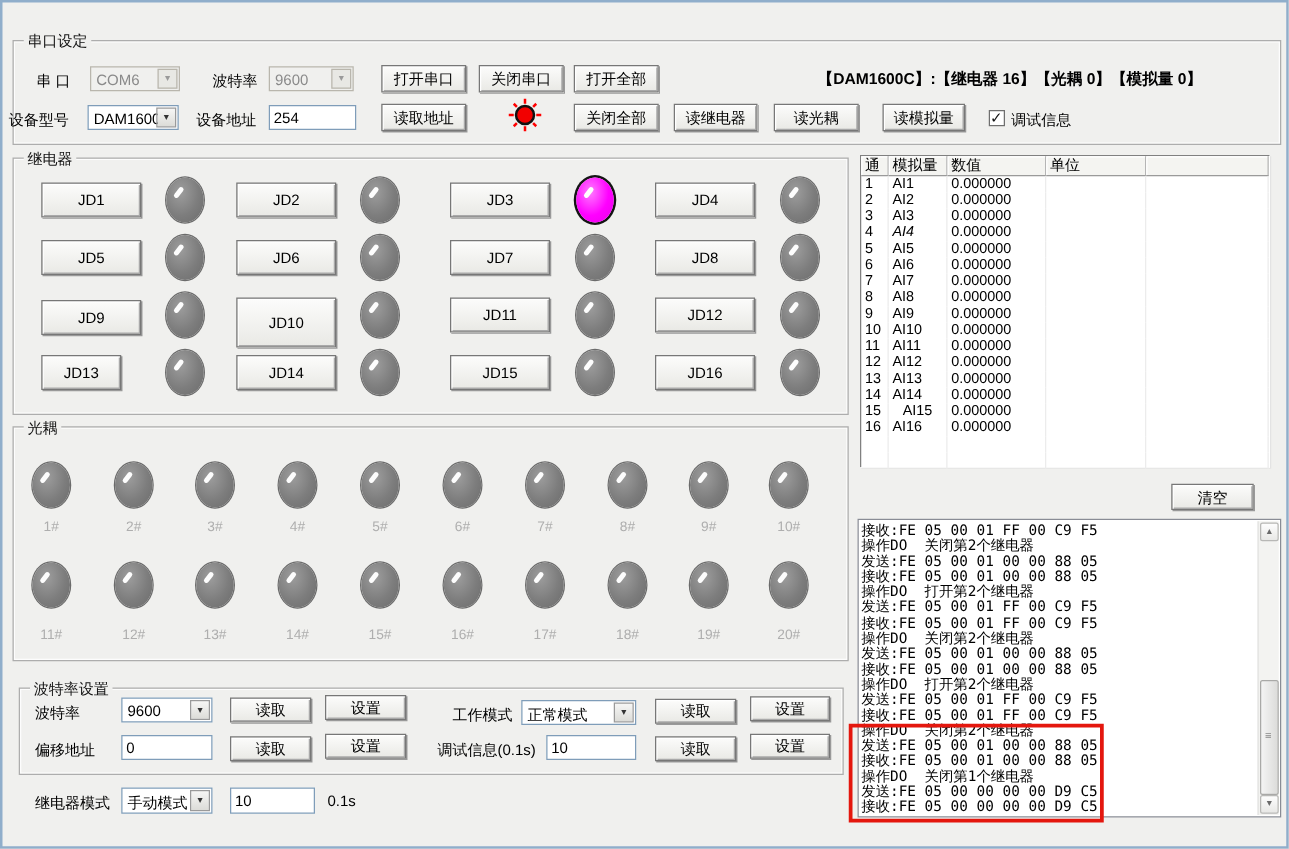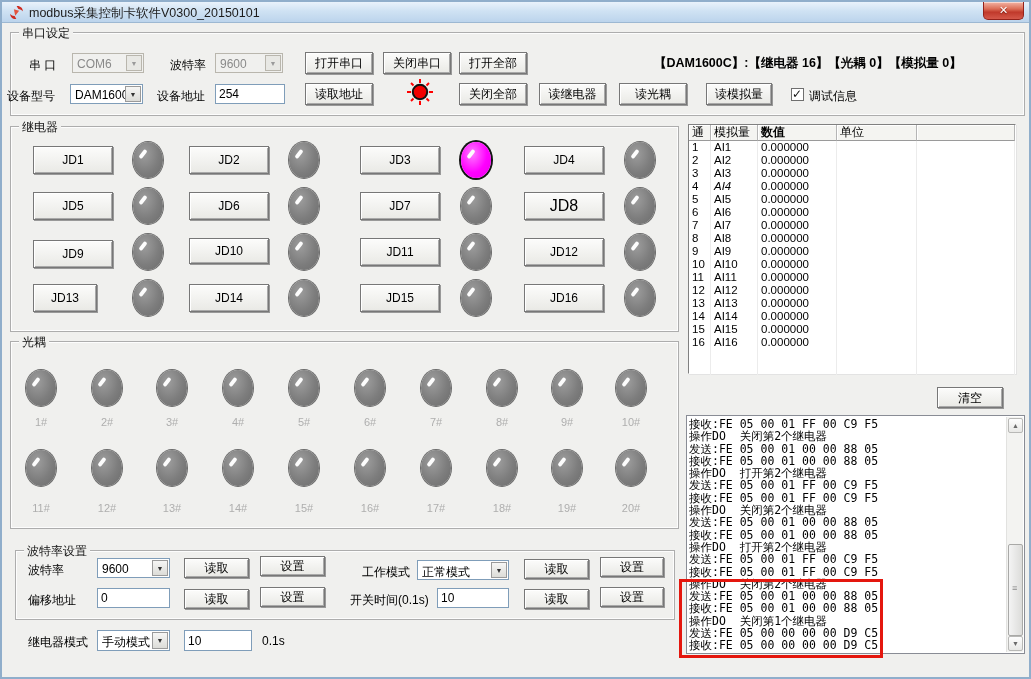--- a/index.html
+++ b/index.html
@@ -72,29 +72,20 @@
   .status-panel{position:absolute;top:2px;bottom:2px;border:1px solid;border-color:#e7e7e4 #fdfdfd #fdfdfd #d0d0cc;
     font-size:12px;color:#000;padding:3px 4px 0 4px;white-space:nowrap;overflow:hidden;}
   .sp1{left:2px;width:513px;} .sp2{left:517px;width:355px;} .sp3{left:874px;width:153px;}
   .device-info{position:absolute;left:652px;top:53px;width:378px;font-size:12.5px;font-weight:bold;color:#000;white-space:nowrap;}
 </style>
 </head>
 <body>
 
 <div class="window">
 
-  <div class="titlebar">
-    <svg class="title-icon" viewBox="0 0 16 16">
-      <path d="M8.2 1.2c3.8-.4 6.6 2.2 6.6 5.6 0 0-1.8-2.6-4.8-2.6l-1.8-3z" fill="#cf2b20"></path>
-      <path d="M7.8 14.8C4 15.2 1.2 12.6 1.2 9.2c0 0 1.8 2.6 4.8 2.6l1.8 3z" fill="#cf2b20"></path>
-      <path d="M5.2 4.6l5.6 1.4-4.2 5.4-1.4-6.8z" fill="#e2543f"></path>
-    </svg>
-    <span class="title-text">modbus采集控制卡软件V0300_20150101</span>
-    <div class="close-btn"></div>
-  </div>
 
   <div class="groupbox" style="left:8px;top:30px;width:1015px;height:84px;">
     <span class="legend">串口设定</span>
   </div>
   <span class="lbl" style="left:27px;top:55px;">串  口</span>
   <div class="combo disabled" style="left:70px;top:51px;width:72px;height:20px;">
     <span class="val">COM6</span>
     <span class="arrow">▼</span>
   </div>
   <span class="lbl" style="left:168px;top:55px;">波特率</span>
@@ -147,25 +138,25 @@
         <button class="btn" style="left: 349px; top: 19px; width: 80px; height: 28px; font-size: 12px;">JD3</button>
         <div class="led on" style="left: 450px; top: 15px;"></div>
         <button class="btn" style="left: 513px; top: 19px; width: 80px; height: 28px; font-size: 12px;">JD4</button>
         <div class="led" style="left: 614px; top: 15px;"></div>
         <button class="btn" style="left: 22px; top: 65px; width: 80px; height: 28px; font-size: 12px;">JD5</button>
         <div class="led" style="left: 122px; top: 61px;"></div>
         <button class="btn" style="left: 178px; top: 65px; width: 80px; height: 28px; font-size: 12px;">JD6</button>
         <div class="led" style="left: 278px; top: 61px;"></div>
         <button class="btn" style="left: 349px; top: 65px; width: 80px; height: 28px; font-size: 12px;">JD7</button>
         <div class="led" style="left: 450px; top: 61px;"></div>
-        <button class="btn" style="left: 513px; top: 65px; width: 80px; height: 28px; font-size: 16px;">JD8</button>
+        <button class="btn" style="left: 513px; top: 65px; width: 80px; height: 28px; font-size: 12px;">JD8</button>
         <div class="led" style="left: 614px; top: 61px;"></div>
         <button class="btn" style="left: 22px; top: 113px; width: 80px; height: 28px; font-size: 12px;">JD9</button>
         <div class="led" style="left: 122px; top: 107px;"></div>
-        <button class="btn" style="left: 178px; top: 111px; width: 80px; height: 26px; font-size: 12px;">JD10</button>
+        <button class="btn" style="left: 178px; top: 111px; width: 80px; height: 40px; font-size: 12px;">JD10</button>
         <div class="led" style="left: 278px; top: 107px;"></div>
         <button class="btn" style="left: 349px; top: 111px; width: 80px; height: 28px; font-size: 12px;">JD11</button>
         <div class="led" style="left: 450px; top: 107px;"></div>
         <button class="btn" style="left: 513px; top: 111px; width: 80px; height: 28px; font-size: 12px;">JD12</button>
         <div class="led" style="left: 614px; top: 107px;"></div>
         <button class="btn" style="left: 22px; top: 157px; width: 64px; height: 28px; font-size: 12px;">JD13</button>
         <div class="led" style="left: 122px; top: 153px;"></div>
         <button class="btn" style="left: 178px; top: 157px; width: 80px; height: 28px; font-size: 12px;">JD14</button>
         <div class="led" style="left: 278px; top: 153px;"></div>
         <button class="btn" style="left: 349px; top: 157px; width: 80px; height: 28px; font-size: 12px;">JD15</button>
@@ -218,21 +209,21 @@
         <div class="led-label" style="left: 536px; top: 160px;">19#</div>
         <div class="led" style="left: 605px; top: 108px;"></div>
         <div class="led-label" style="left: 600px; top: 160px;">20#</div>
       </div>
   </div>
 
   <div class="table" id="analog-table">
       <div class="thead">
         <div class="th" style="width: 22px;">通</div>
         <div class="th" style="width: 47px;">模拟量</div>
-        <div class="th" style="width: 79px; font-weight: bold;">数值</div>
+        <div class="th" style="width: 79px;">数值</div>
         <div class="th" style="width: 80px;">单位</div>
         <div class="th" style="width: 98px;"></div>
       </div>
       <div class="tr">
         <div class="td" style="width: 22px;">1</div>
         <div class="td" style="width: 47px;">AI1</div>
         <div class="td" style="width: 79px;">0.000000</div>
         <div class="td" style="width: 80px;"></div>
         <div class="td" style="width: 98px;"></div>
       </div>
@@ -322,21 +313,21 @@
       </div>
       <div class="tr">
         <div class="td" style="width: 22px;">14</div>
         <div class="td" style="width: 47px;">AI14</div>
         <div class="td" style="width: 79px;">0.000000</div>
         <div class="td" style="width: 80px;"></div>
         <div class="td" style="width: 98px;"></div>
       </div>
       <div class="tr">
         <div class="td" style="width: 22px;">15</div>
-        <div class="td" style="width: 47px;">AI15</div>
+        <div class="td" style="width: 47px; text-align: center;">AI15</div>
         <div class="td" style="width: 79px;">0.000000</div>
         <div class="td" style="width: 80px;"></div>
         <div class="td" style="width: 98px;"></div>
       </div>
       <div class="tr">
         <div class="td" style="width: 22px;">16</div>
         <div class="td" style="width: 47px;">AI16</div>
         <div class="td" style="width: 79px;">0.000000</div>
         <div class="td" style="width: 80px;"></div>
         <div class="td" style="width: 98px;"></div>
@@ -401,21 +392,21 @@
     <span class="val">正常模式</span>
     <span class="arrow">▼</span>
   </div>
   <button class="btn" style="left:522px;top:557px;width:65px;height:20px;">读取</button>
   <button class="btn" style="left:598px;top:555px;width:64px;height:20px;">设置</button>
 
   <span class="lbl" style="left:26px;top:590px;">偏移地址</span>
   <input class="input" style="left: 95px; top: 586px; width: 73px; height: 20px;" value="0">
   <button class="btn" style="left:182px;top:587px;width:65px;height:20px;">读取</button>
   <button class="btn" style="left:258px;top:585px;width:65px;height:20px;">设置</button>
-  <span class="lbl" style="left:348px;top:590px;">开关时间(0.1s)</span>
+  <span class="lbl" style="left:348px;top:590px;">调试信息(0.1s)</span>
   <input class="input" style="left: 435px; top: 586px; width: 72px; height: 20px;" value="10">
   <button class="btn" style="left:522px;top:587px;width:65px;height:20px;">读取</button>
   <button class="btn" style="left:598px;top:585px;width:64px;height:20px;">设置</button>
 
   <span class="lbl" style="left:26px;top:632px;">继电器模式</span>
   <div class="combo" style="left:95px;top:628px;width:73px;height:21px;">
     <span class="val">手动模式</span>
     <span class="arrow">▼</span>
   </div>
   <input class="input" style="left: 182px; top: 628px; width: 68px; height: 21px;" value="10">

